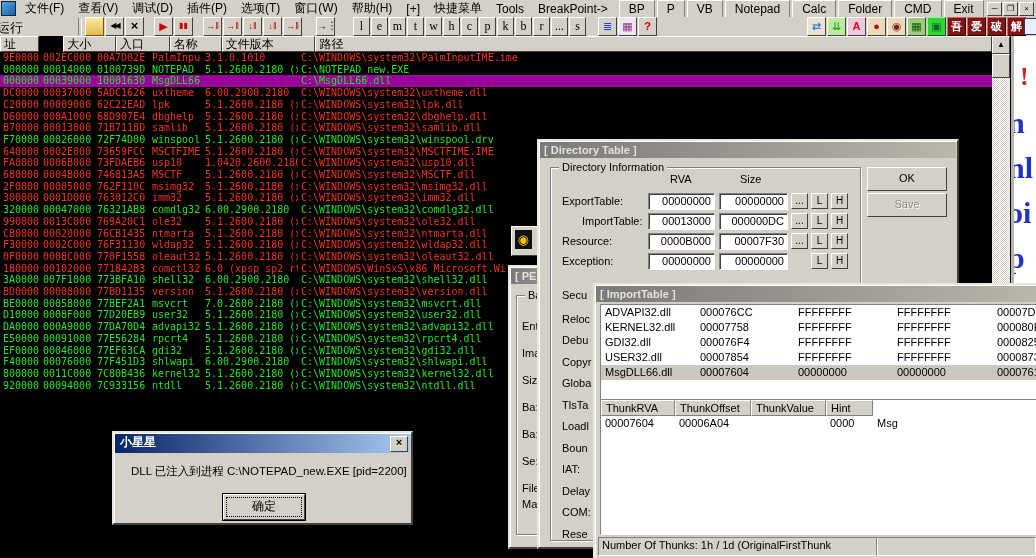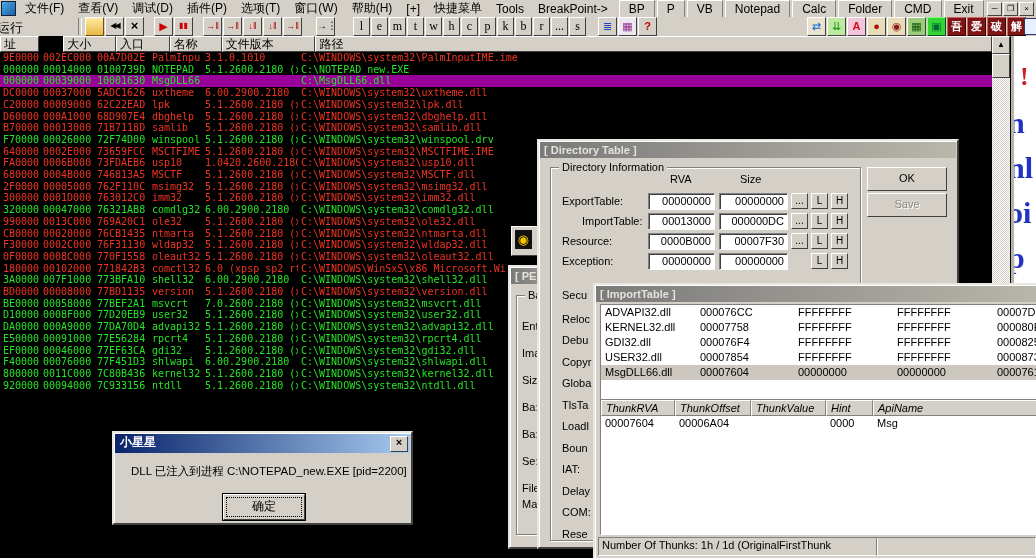--- a/index.html
+++ b/index.html
@@ -292,26 +292,25 @@
           <div style="display: flex; background: rgb(204, 200, 191); height: 15px;">
             <div class="lvcell" style="width: 95px;">MsgDLL66.dll</div>
             <div class="lvcell" style="width: 98px;">00007604</div>
             <div class="lvcell" style="width: 99px;">00000000</div>
             <div class="lvcell" style="width: 100px;">00000000</div>
             <div class="lvcell" style="width: 44px;">0000761</div>
           </div>
         </div>
     </div>
     <div class="abs" style="left:5px;top:114px;width:436px;height:134px;background:#fff;border:1px solid;border-color:#808080 #fff #fff #808080;overflow:hidden;">
-      <div id="thunk-header" style="display:flex;font-style:italic;">
+      <div id="thunk-header" style="display:flex;">
           <div class="lvhead" style="width: 74px; height: 16px;">ThunkRVA</div>
           <div class="lvhead" style="width: 76px; height: 16px;">ThunkOffset</div>
           <div class="lvhead" style="width: 75px; height: 16px;">ThunkValue</div>
           <div class="lvhead" style="width: 47px; height: 16px;">Hint</div>
-          <div class="lvhead" style="width: 164px; height: 16px;">ApiName</div>
         </div>
       <div id="thunk-rows">
           <div style="display: flex; height: 15px;">
             <div class="lvcell" style="width: 74px;">00007604</div>
             <div class="lvcell" style="width: 76px;">00006A04</div>
             <div class="lvcell" style="width: 75px; margin-top: 28px;">00007628</div>
             <div class="lvcell" style="width: 47px;">0000</div>
             <div class="lvcell" style="width: 164px;">Msg</div>
           </div>
         </div>

